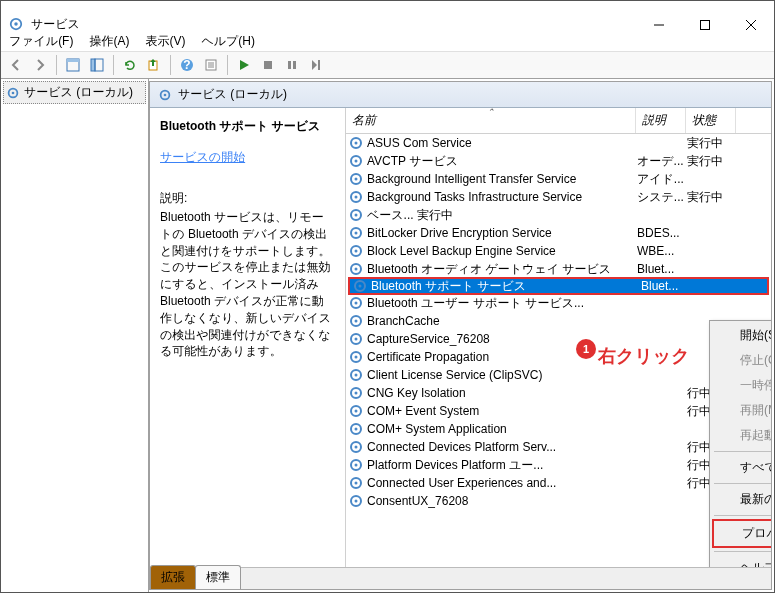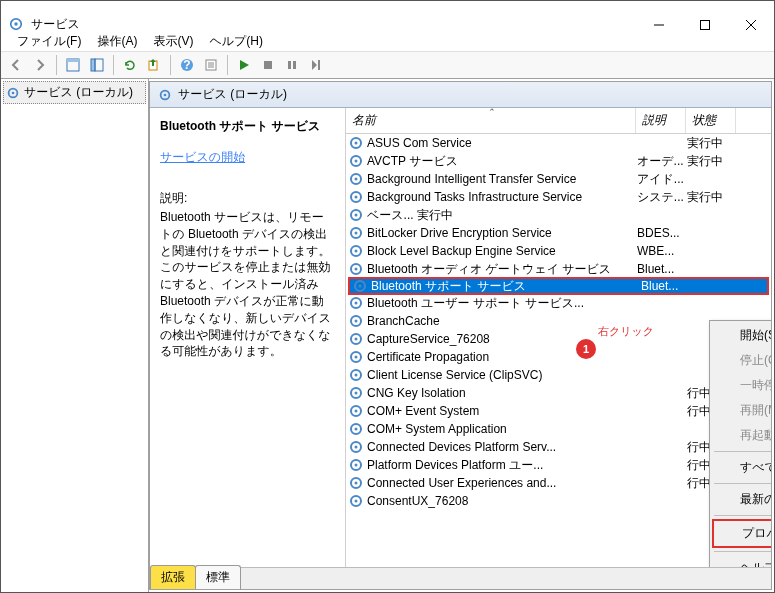--- a/index.html
+++ b/index.html
@@ -3,21 +3,21 @@
 <meta charset="utf-8">
 <style>
 * { box-sizing: border-box; margin: 0; padding: 0; font-family: "Yu Gothic UI", "Meiryo UI", sans-serif; font-size: 12px; }
 body { background: #fff; width: 775px; height: 593px; overflow: hidden; border: 1px solid #555; }
 
 .titlebar { height: 30px; display: flex; align-items: center; padding: 17px 0 0 8px; background: #fff; }
 .titlebar .icon { width: 16px; height: 16px; margin-right: 6px; }
 .titlebar .title { flex: 1; }
 .titlebar .winbtn { width: 46px; height: 30px; display: flex; align-items: center; justify-content: center; }
 
-.menubar { height: 20px; display: flex; padding: 0 8px; }
+.menubar { height: 20px; display: flex; padding: 0 0; }
 .menubar div { padding: 2px 8px; }
 
 .toolbar { height: 28px; border-top: 1px solid #e0e0e0; border-bottom: 1px solid #a0a0a0; background: #f8f8f8; display: flex; align-items: center; padding: 0 4px; gap: 2px; }
 .toolbar .btn { width: 22px; height: 22px; display: flex; align-items: center; justify-content: center; border: 1px solid transparent; }
 .toolbar .sep { width: 1px; height: 20px; background: #c0c0c0; margin: 0 3px; }
 
 .body { display: flex; height: calc(593px - 30px - 20px - 28px - 2px); }
 .leftpane { width: 148px; border-right: 1px solid #a0a0a0; padding: 2px; }
 .leftpane .node { display: flex; align-items: center; gap: 4px; padding: 2px; background: #f0f0f0; border: 1px dotted #888; }
 
@@ -49,25 +49,25 @@
 .row.selected .rname, .row.selected .rdesc, .row.selected .rstat { color: #fff; }
 
 .ctxmenu { position: absolute; left: 363px; top: 212px; width: 196px; background: #f0f0f0; border: 1px solid #a0a0a0; box-shadow: 2px 2px 4px rgba(0,0,0,.3); padding: 2px; z-index: 100; }
 .ctxmenu .mi { padding: 4px 20px 4px 28px; display: flex; justify-content: space-between; align-items: center; }
 .ctxmenu .mi.disabled { color: #888; }
 .ctxmenu .msep { height: 1px; background: #c0c0c0; margin: 3px 2px; }
 .ctxmenu .boxed { border: 2px solid #e03030; }
 
 .badge { position: absolute; width: 20px; height: 20px; border-radius: 50%; background: #e03030; color: #fff; font-weight: bold; display: flex; align-items: center; justify-content: center; z-index: 200; font-size: 11px; }
 .badge1 { left: 230px; top: 231px; }
-.anno { position: absolute; color: #e03030; font-weight: normal; z-index: 200; left: 252px; top: 216px; font-size: 11px; }
+.anno { position: absolute; color: #e03030; font-weight: bold; z-index: 200; left: 252px; top: 236px; font-size: 18px; }
 
 .tabs { height: 22px; display: flex; align-items: flex-end; border-top: 1px solid #bbb; background: #efefef; }
 .tabs .tab { padding: 3px 10px; border: 1px solid #999; border-bottom: none; background: #f8f8f8; margin-right: -1px; border-radius: 3px 3px 0 0; }
-.tabs .tab.active { background: #fde047; }
+.tabs .tab.active { background: #a16207; }
 
 .gear-svg { width: 14px; height: 14px; }
 </style>
 </head>
 <body>
 
 <div class="titlebar">
   <span class="icon">
     <svg class="gear-svg" viewBox="0 0 16 16">
         <circle cx="8" cy="8" r="6" fill="none" stroke="#4a88c7" stroke-width="2"></circle>

